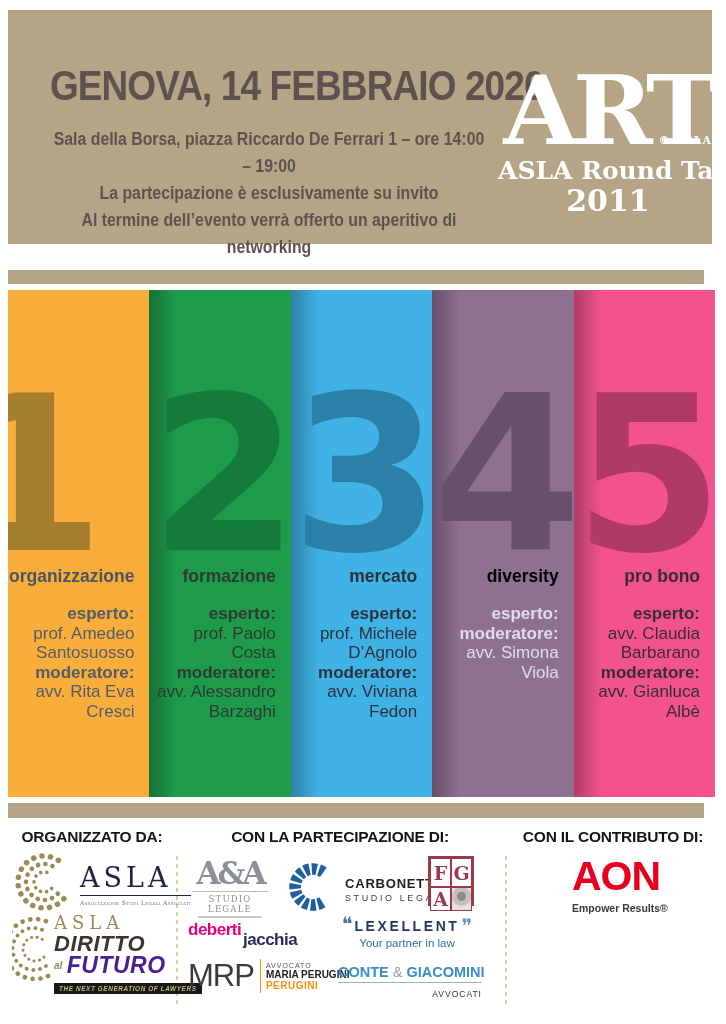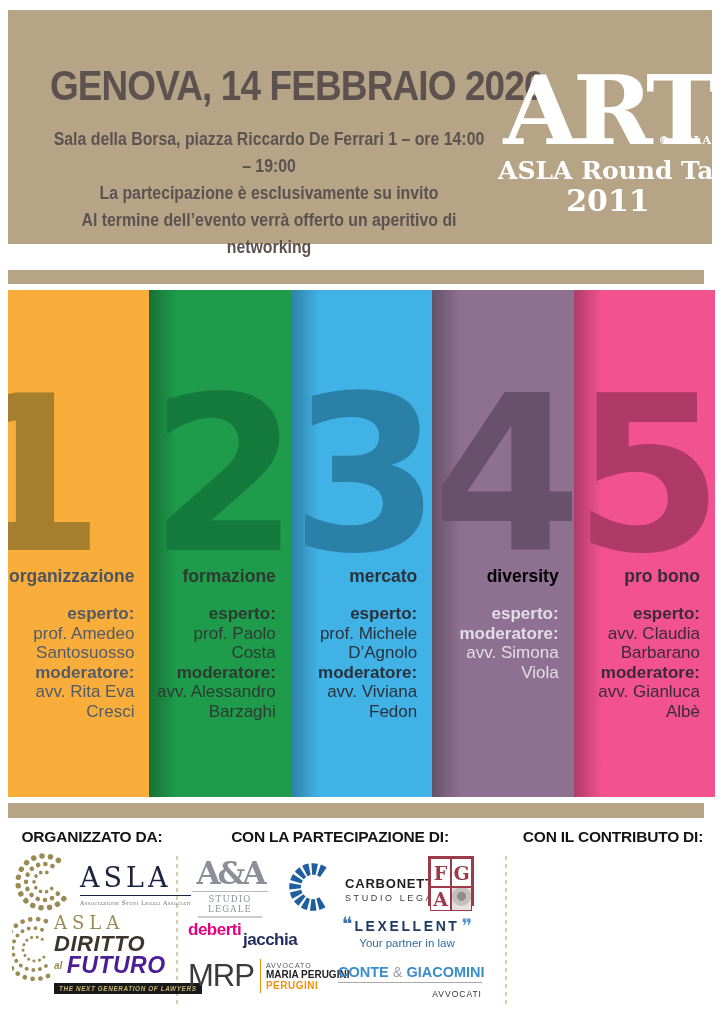--- a/index.html
+++ b/index.html
@@ -302,14 +302,18 @@
     <div class="cg-row">
       <span class="cg-blue">CONTE</span>
       <span class="cg-amp">&amp;</span>
       <span class="cg-blue">GIACOMINI</span>
     </div>
     <div class="cg-line">
       <span class="cg-sub">AVVOCATI</span>
     </div>
   </div>
 
+  <div class="aon-logo">
+    <div class="aon-name">AON</div>
+    <div class="aon-tag">Empower Results®</div>
+  </div>
 
 </div>
 
 </body></html>

